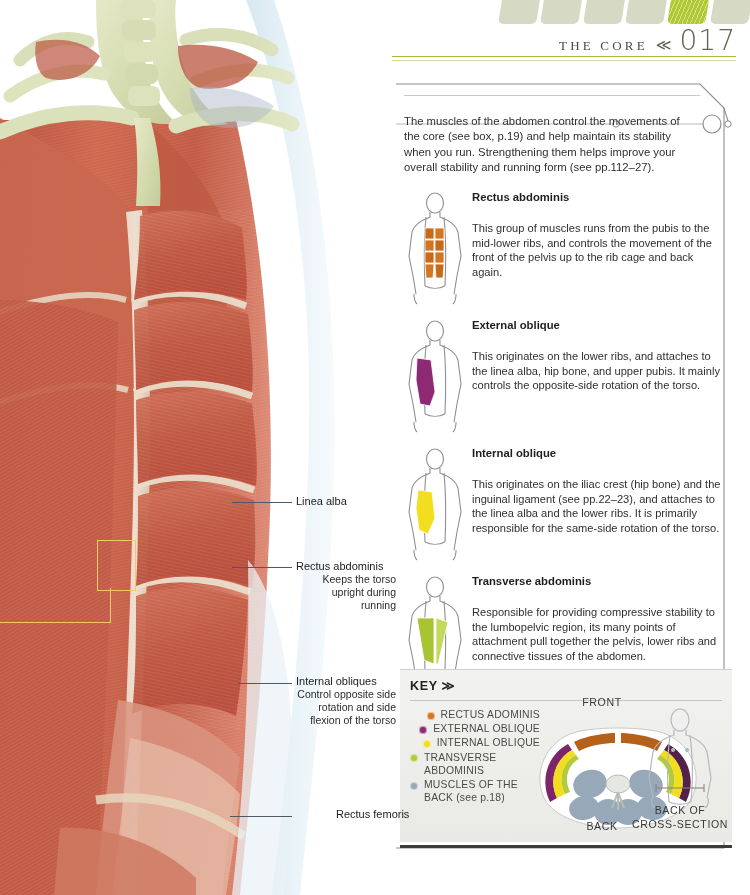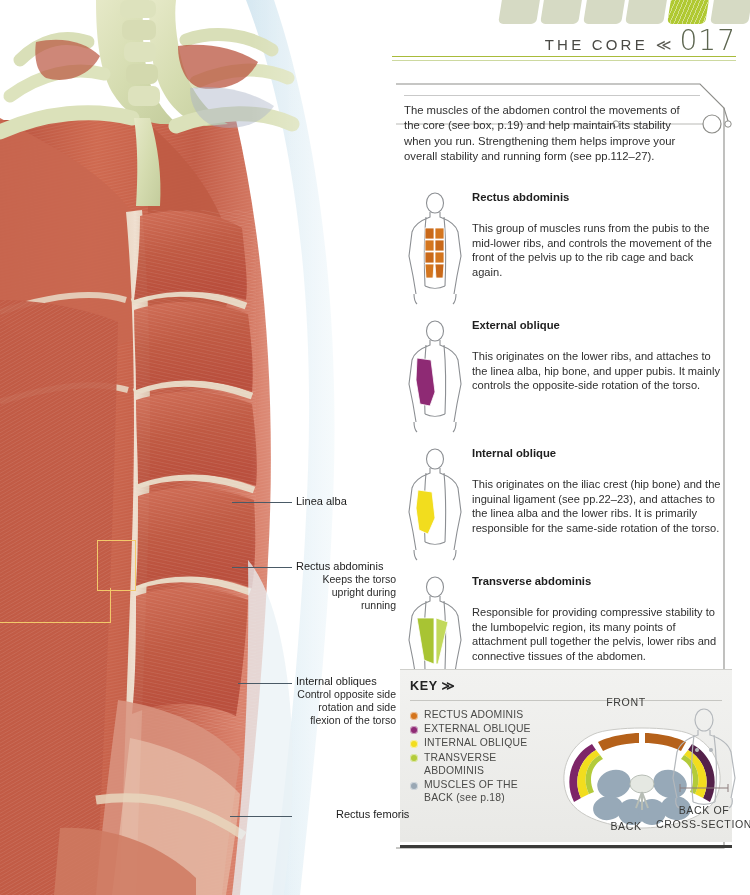--- a/index.html
+++ b/index.html
@@ -36,21 +36,21 @@
     background:repeating-linear-gradient(105deg,rgba(255,255,255,.45) 0 1px,transparent 1px 4px);
   }
 
   
   .header{
     position:absolute;right:14px;top:24px;
     display:flex;align-items:baseline;justify-content:flex-end;gap:8px;
     color:#3a3a36;
   }
   .header .crumb{
-    font-size:15px;letter-spacing:3.2px;font-weight:400;color:#4a4a45;
+    font-size:13px;letter-spacing:3.2px;font-weight:400;color:#4a4a45;font-family:Liberation Serif, serif;
   }
   .header .chev{font-size:15px;color:#5a5a52;line-height:1;}
   .header .pageno{
     font-size:28px;letter-spacing:1px;color:#5d6650;font-weight:300;
     font-family:"DejaVu Sans", sans-serif;
   }
   .headrule{
     position:absolute;left:392px;top:56px;width:344px;height:0;
     border-top:1.6px solid #a8bb3a;
   }
@@ -71,21 +71,21 @@
   }
   .panel-title{
     font-size:14.2px;font-weight:bold;letter-spacing:1.0px;color:#2b2b2b;
     margin:2px 0 0 0;
   }
   .title-rule{
     margin-top:7px;border-top:1px solid #c9c9c9;width:296px;
   }
   .intro{
     font-size:11.3px;line-height:15.3px;color:#2f2f2f;
-    margin-top:7px;width:292px;
+    margin-top:18px;width:292px;
   }
 
   
   .entries{position:absolute;left:10px;top:108px;width:320px;}
   .entry{position:relative;display:flex;margin-bottom:4px;}
   .fig{width:66px;flex:0 0 66px;position:relative;}
   .etext{flex:1;padding-left:2px;}
   .ename{font-size:11.3px;font-weight:bold;color:#1e1e1e;line-height:14px;}
   .edesc{font-size:11.1px;line-height:14.6px;color:#2f2f2f;margin-top:17px;}
 
@@ -97,27 +97,27 @@
   }
   .keybox:after{
     content:"";position:absolute;left:0;right:0;bottom:-6px;height:3px;background:#3b3b39;
   }
   .key-title{
     position:absolute;left:10px;top:8px;font-size:12.6px;font-weight:bold;
     letter-spacing:0.6px;color:#232323;
   }
   .key-rule{position:absolute;left:10px;right:10px;top:30px;border-top:1px solid #c6c6c2;}
   .key-list{position:absolute;left:10px;top:38px;width:130px;}
-  .key-item{display:flex;align-items:flex-start;margin-bottom:1px;}
+  .key-item{display:flex;align-items:flex-start;margin-bottom:1px;justify-content:flex-end;}
   .dot{
     width:8px;height:8px;border-radius:50%;flex:0 0 8px;margin-top:3.5px;margin-right:6px;
     box-shadow:inset 0 0 0 1px rgba(255,255,255,.55);
   }
   .key-label{font-size:10.4px;line-height:13.2px;color:#4a4a48;letter-spacing:.2px;}
-  .xsec{position:absolute;left:136px;top:34px;width:212px;height:132px;}
+  .xsec{position:absolute;left:112px;top:34px;width:212px;height:132px;}
   .xlabel{
     position:absolute;font-size:10.6px;color:#3a3a38;letter-spacing:.6px;text-align:center;
   }
   
   .callout{position:absolute;}
   .co-line{position:absolute;border-top:1px solid #4a5a66;}
   .co-name{font-size:11px;font-weight:normal;color:#1c1c1c;line-height:13px;}
   .co-desc{font-size:10.5px;color:#2b2b2b;line-height:13.2px;text-align:right;}
   .hl-box{
     position:absolute;border:1.6px solid #f2c96a;

